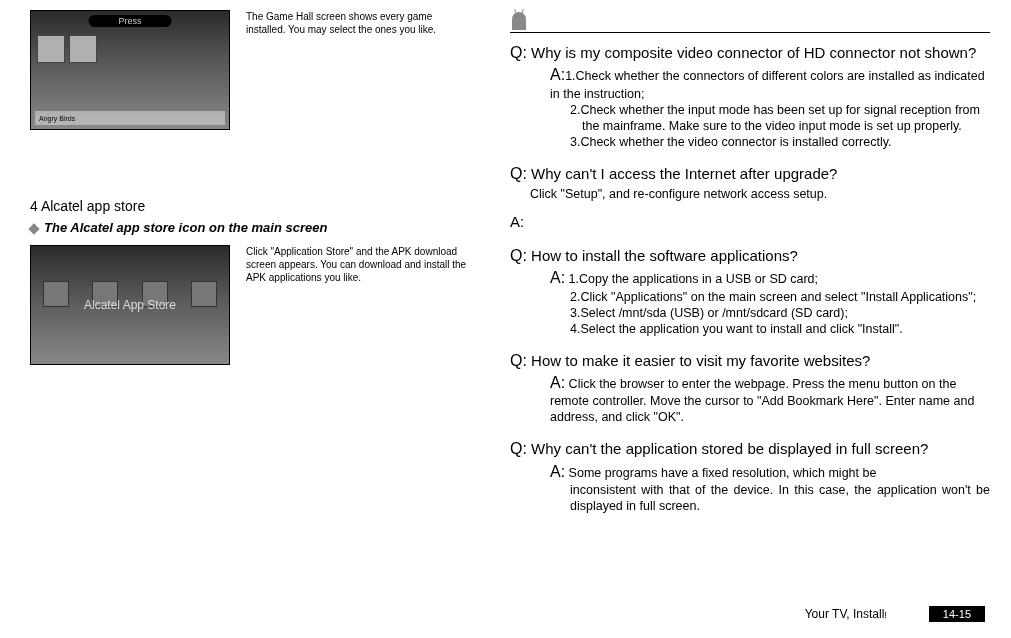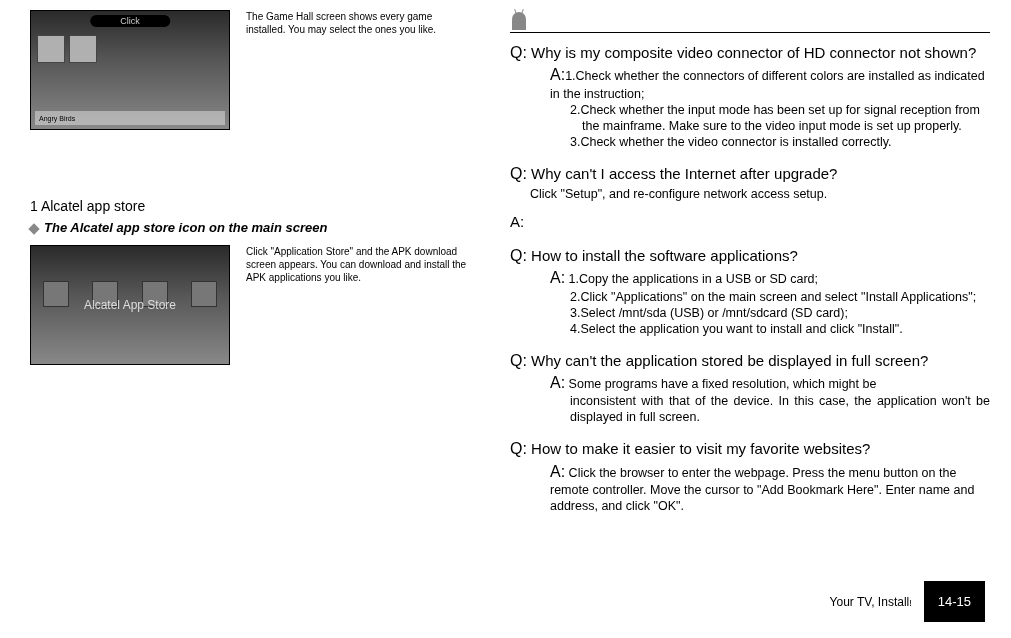--- a/index.html
+++ b/index.html
@@ -80,47 +80,47 @@
   .sub-answer { font-size:12.5px; padding-left:20px; margin-top:1px;}
   .justified { text-align: justify; }
 
   
   .footer {
     position:absolute; bottom:16px; right:26px;
     display:flex; align-items:center; gap:12px;
     font-size:12px;
   }
   .page-badge {
-    background:#000; color:#fff; padding:13px 14px; font-size:13px;
+    background:#000; color:#fff; padding:2px 14px; font-size:11px;margin-left:30px;
   }
 </style>
 </head>
 <body>
 
 <div class="page">
 
   <div class="left-col">
 
     <div class="block-row">
       <div class="screenshot">
-        <div class="topbar">Click</div>
+        <div class="topbar">Press</div>
         <div class="icons">
           <div class="ic"></div>
           <div class="ic"></div>
         </div>
         <div class="bottombar">
             <span>Angry Birds</span>
           </div>
       </div>
       <div class="desc">The Game Hall screen shows every game installed. You may select the ones you like.</div>
     </div>
 
     <div style="height:30px"></div>
 
-    <div class="section-heading">1 Alcatel app store</div>
+    <div class="section-heading">4 Alcatel app store</div>
 
     <div class="sub-heading">
       <span class="diamond"></span><span>The Alcatel app store icon on the main screen</span>
     </div>
 
     <div class="block-row">
       <div class="screenshot app-store">
         <div class="tiles">
           <div class="t"></div>
           <div class="t"></div>
@@ -165,31 +165,31 @@
       <div class="q-line"><span class="qmark">Q:</span> <span>How to install the software applications?</span></div>
       <div class="a-line">
         <span class="amark">A:</span> <span class="a-list-item first">1.Copy the applications in a USB or SD card;</span>
         <span class="a-list-item justified">2.Click "Applications" on the main screen and select "Install Applications";</span>
         <span class="a-list-item">3.Select /mnt/sda (USB) or /mnt/sdcard (SD card);</span>
         <span class="a-list-item">4.Select the application you want to install and click "Install".</span>
       </div>
     </div>
 
     <div class="qa-block">
+      <div class="q-line"><span class="qmark">Q:</span> <span>How to make it easier to visit my favorite websites?</span></div>
+      <div class="a-line">
+        <span class="amark">A:</span> <span style="display:inline">Click the browser to enter the webpage. Press the menu button on the remote controller. Move the cursor to "Add Bookmark Here". Enter name and address, and click "OK".</span>
+      </div>
+    </div>
+
+    <div class="qa-block">
       <div class="q-line justified"><span class="qmark">Q:</span> <span>Why can't the application stored be displayed in full screen?</span></div>
       <div class="a-line">
         <span class="amark">A:</span> <span>Some programs have a fixed resolution, which might be</span>
         <span class="a-list-item justified" style="text-indent:0;padding-left:20px;">inconsistent with that of the device. In this case, the application won't be displayed in full screen.</span>
-      </div>
-    </div>
-
-    <div class="qa-block">
-      <div class="q-line"><span class="qmark">Q:</span> <span>How to make it easier to visit my favorite websites?</span></div>
-      <div class="a-line">
-        <span class="amark">A:</span> <span style="display:inline">Click the browser to enter the webpage. Press the menu button on the remote controller. Move the cursor to "Add Bookmark Here". Enter name and address, and click "OK".</span>
       </div>
     </div>
 
   </div>
 </div>
 
 <div class="footer">
   <span>
     <span>Your TV, Install</span><span style="font-size:9px;vertical-align:middle">!</span>
   </span>

